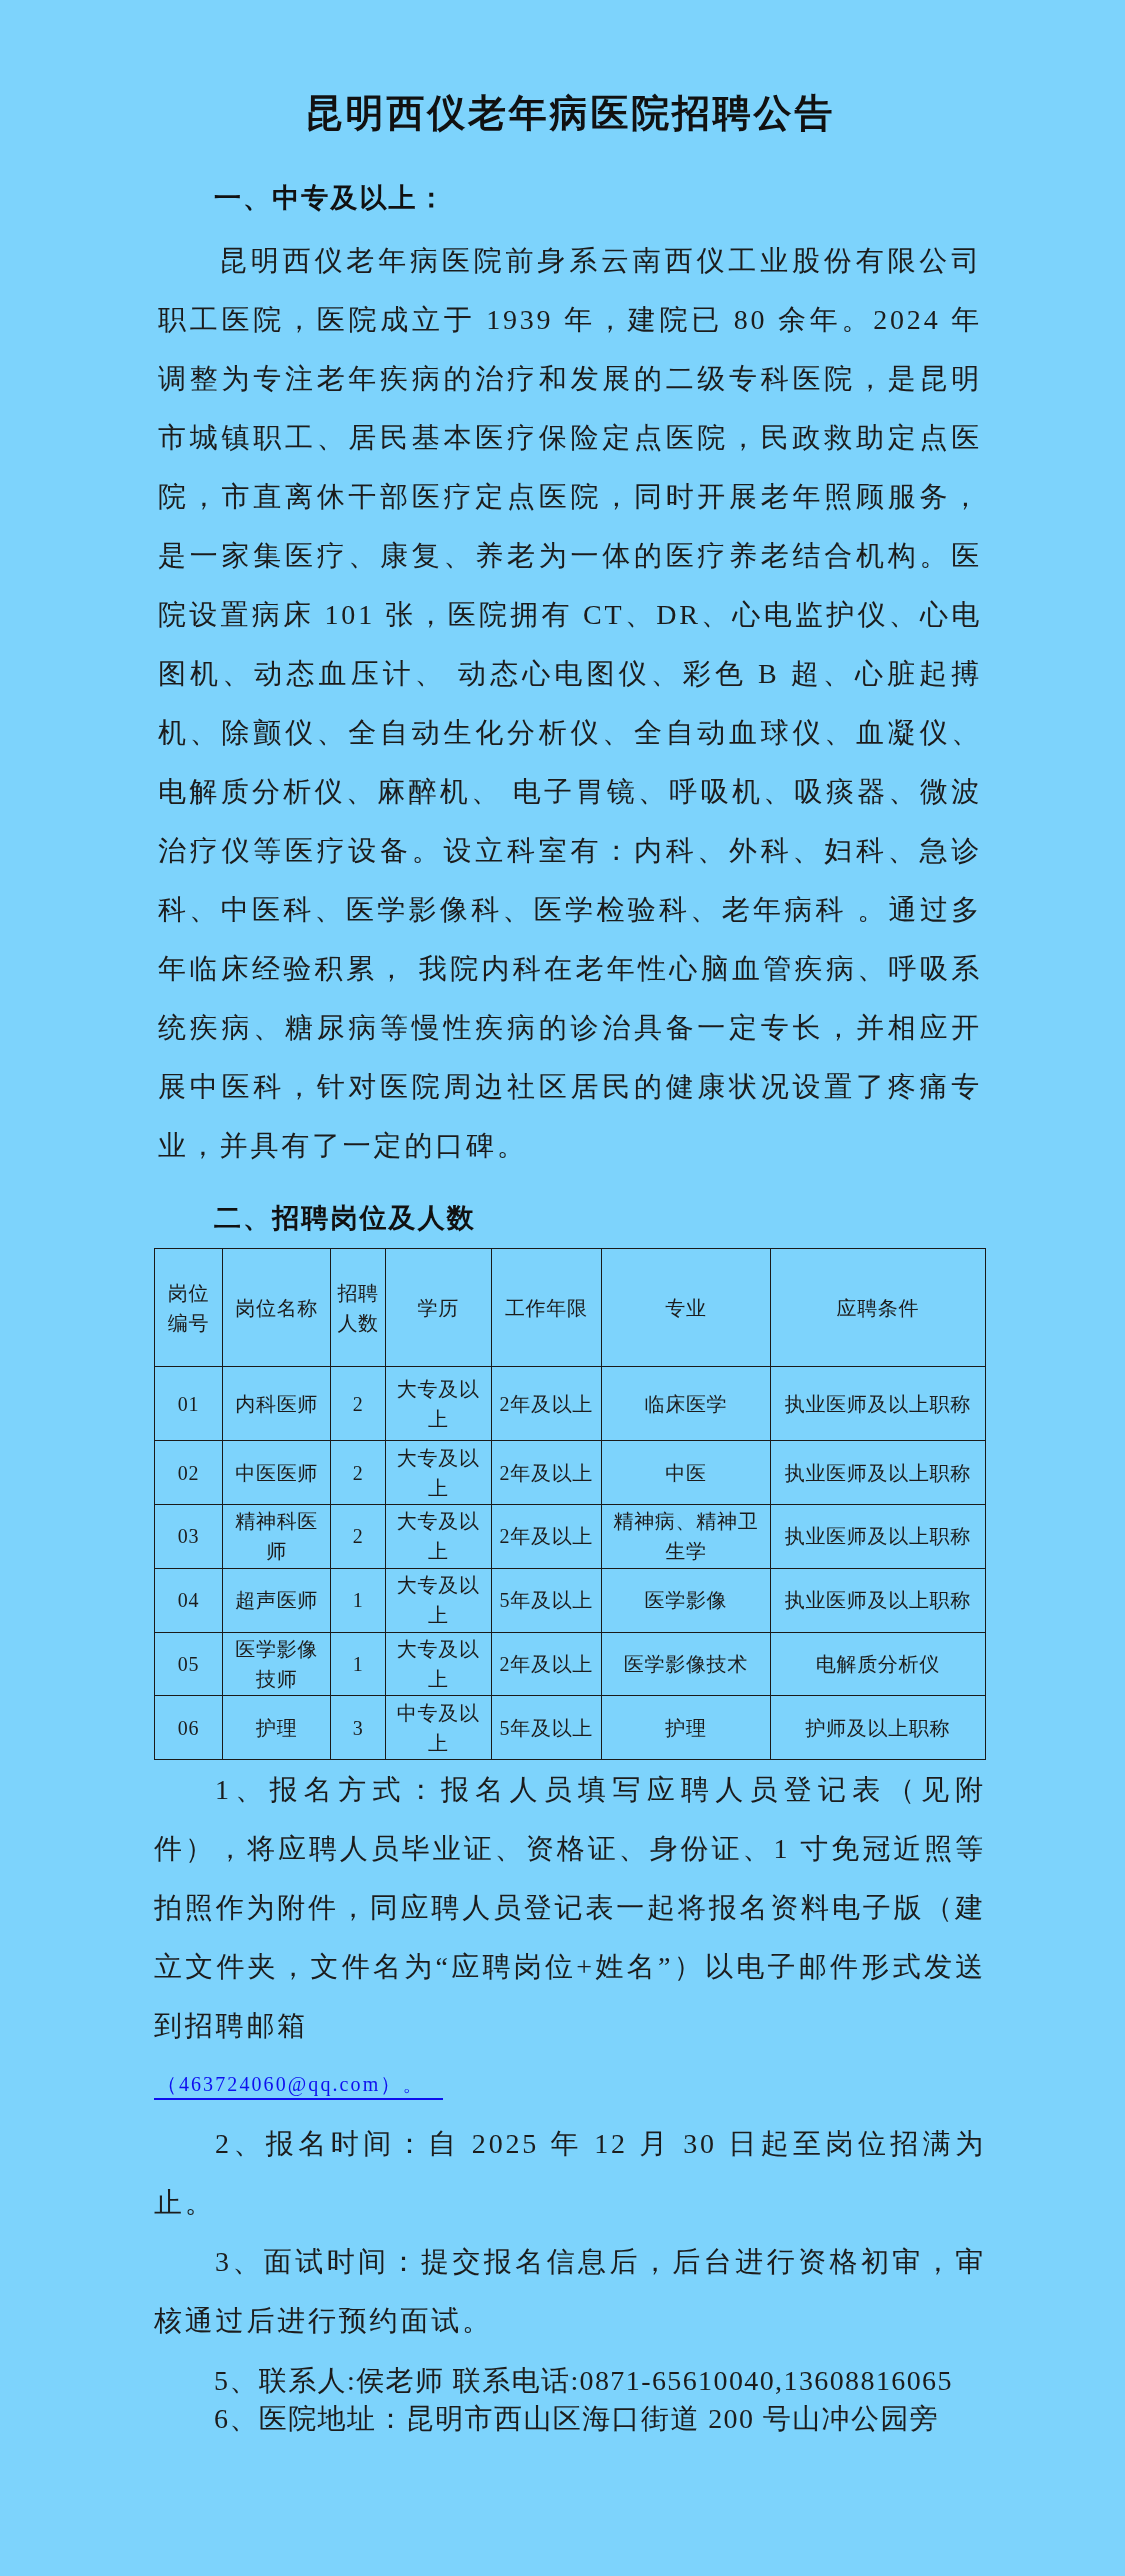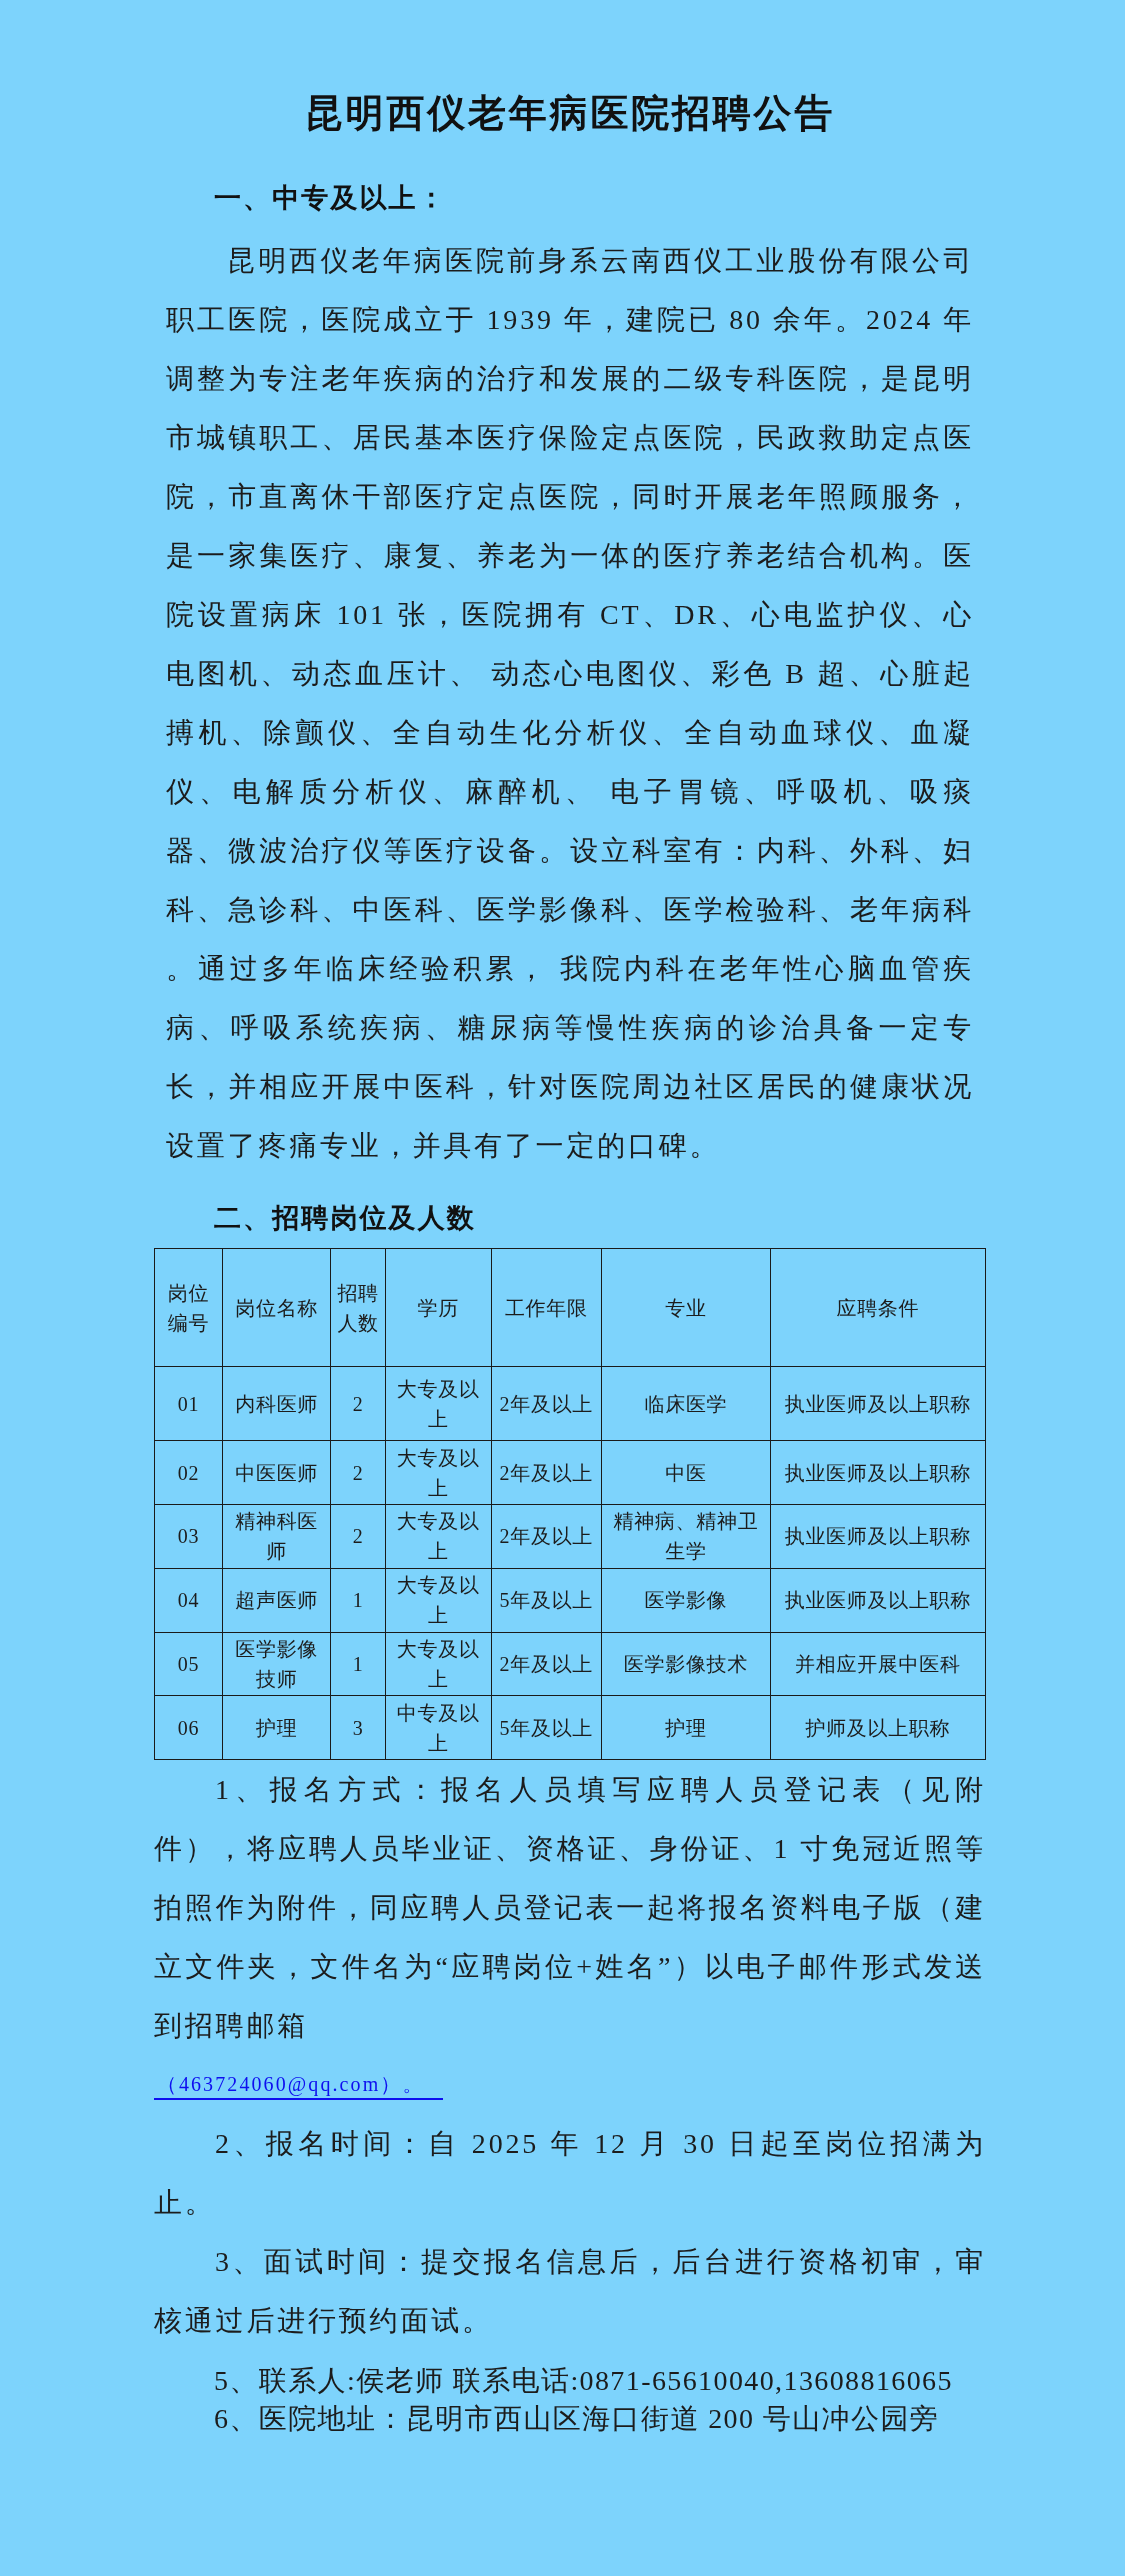--- a/index.html
+++ b/index.html
@@ -28,21 +28,21 @@
     margin:0 0 14px 0;
     font-family:"Liberation Sans", sans-serif;
     font-weight:bold;
     font-size:27px;
     line-height:38px;
     letter-spacing:2.1px;
     text-indent:60px;
     color:#111111;
   }
   p.body-par{
-    margin:12px;
+    margin:4px;
     font-size:28px;
     line-height:59px;
     letter-spacing:2.8px;
     text-align:justify;
     text-indent:61px;
   }
   .sec-positions h2.sec-heading{margin-top:24px;margin-bottom:8px;}
   table.positions{
     width:100%;
     margin-top:11.3px;
@@ -160,21 +160,21 @@
             <td>医学影像</td>
             <td>执业医师及以上职称</td>
           </tr>
           <tr>
             <td>05</td>
             <td>医学影像技师</td>
             <td>1</td>
             <td>大专及以上</td>
             <td>2年及以上</td>
             <td>医学影像技术</td>
-            <td>并相应开展中医科</td>
+            <td>电解质分析仪</td>
           </tr>
           <tr>
             <td>06</td>
             <td>护理</td>
             <td>3</td>
             <td>中专及以上</td>
             <td>5年及以上</td>
             <td>护理</td>
             <td>护师及以上职称</td>
           </tr>

